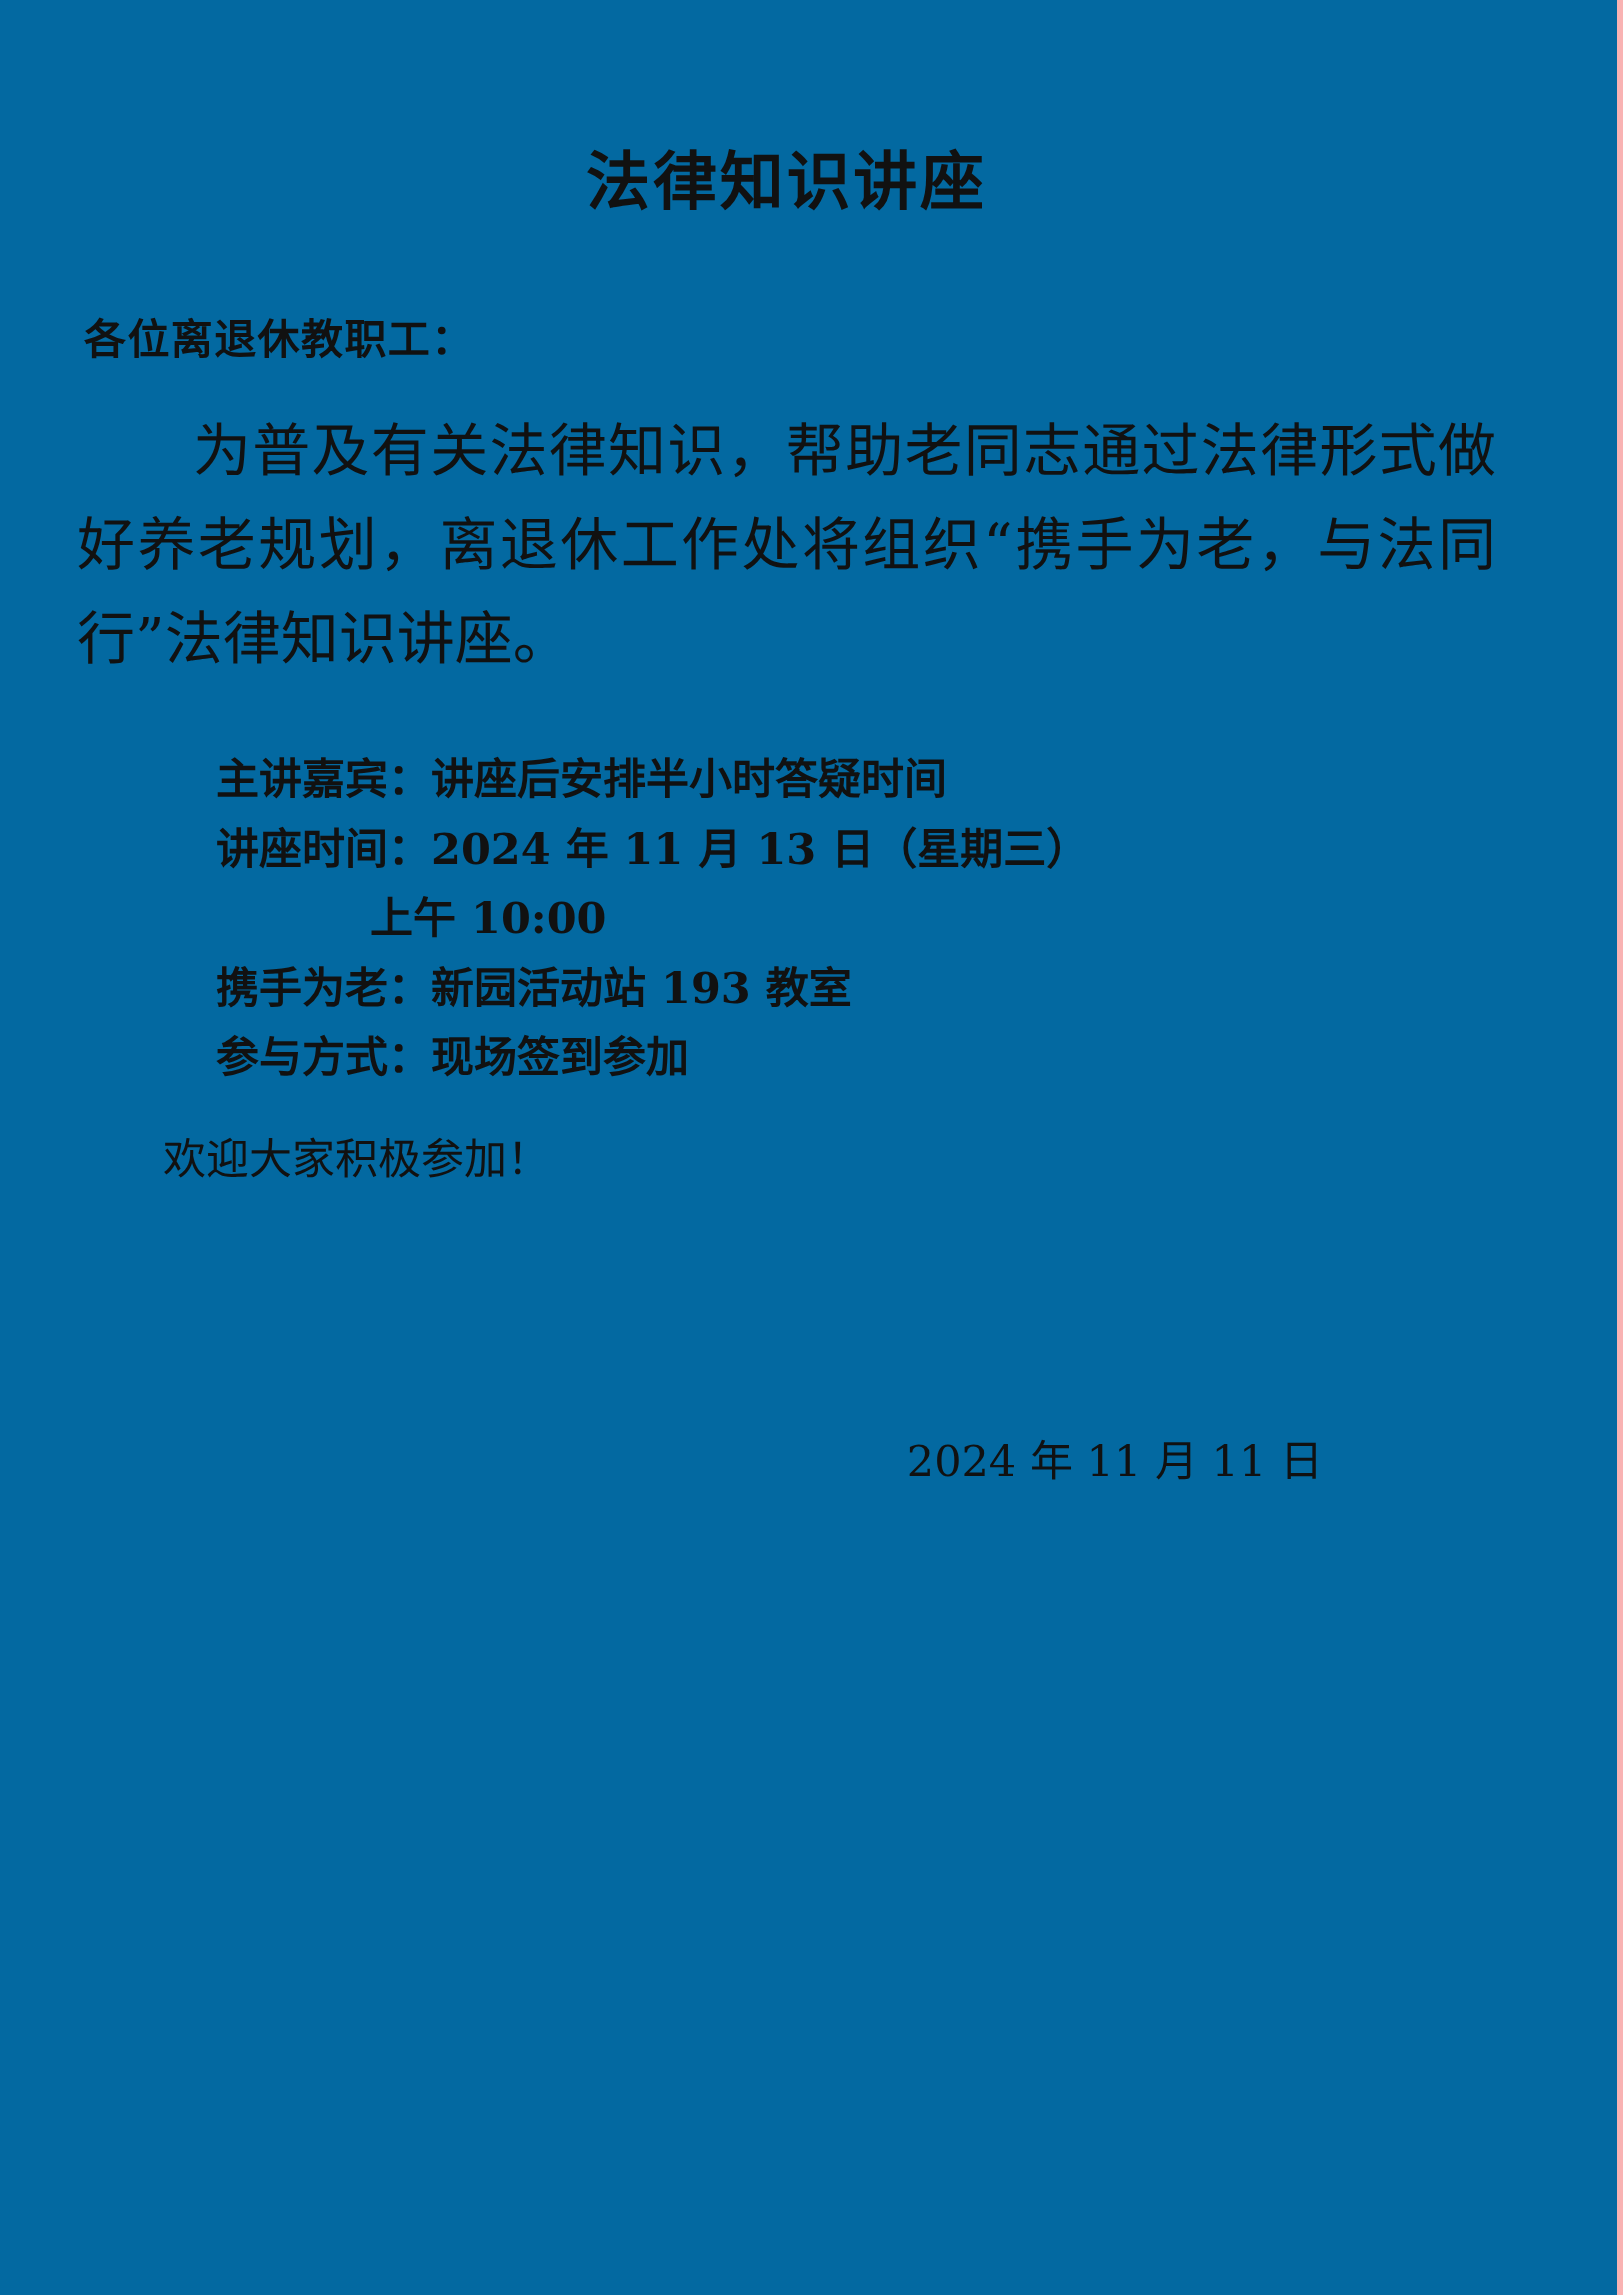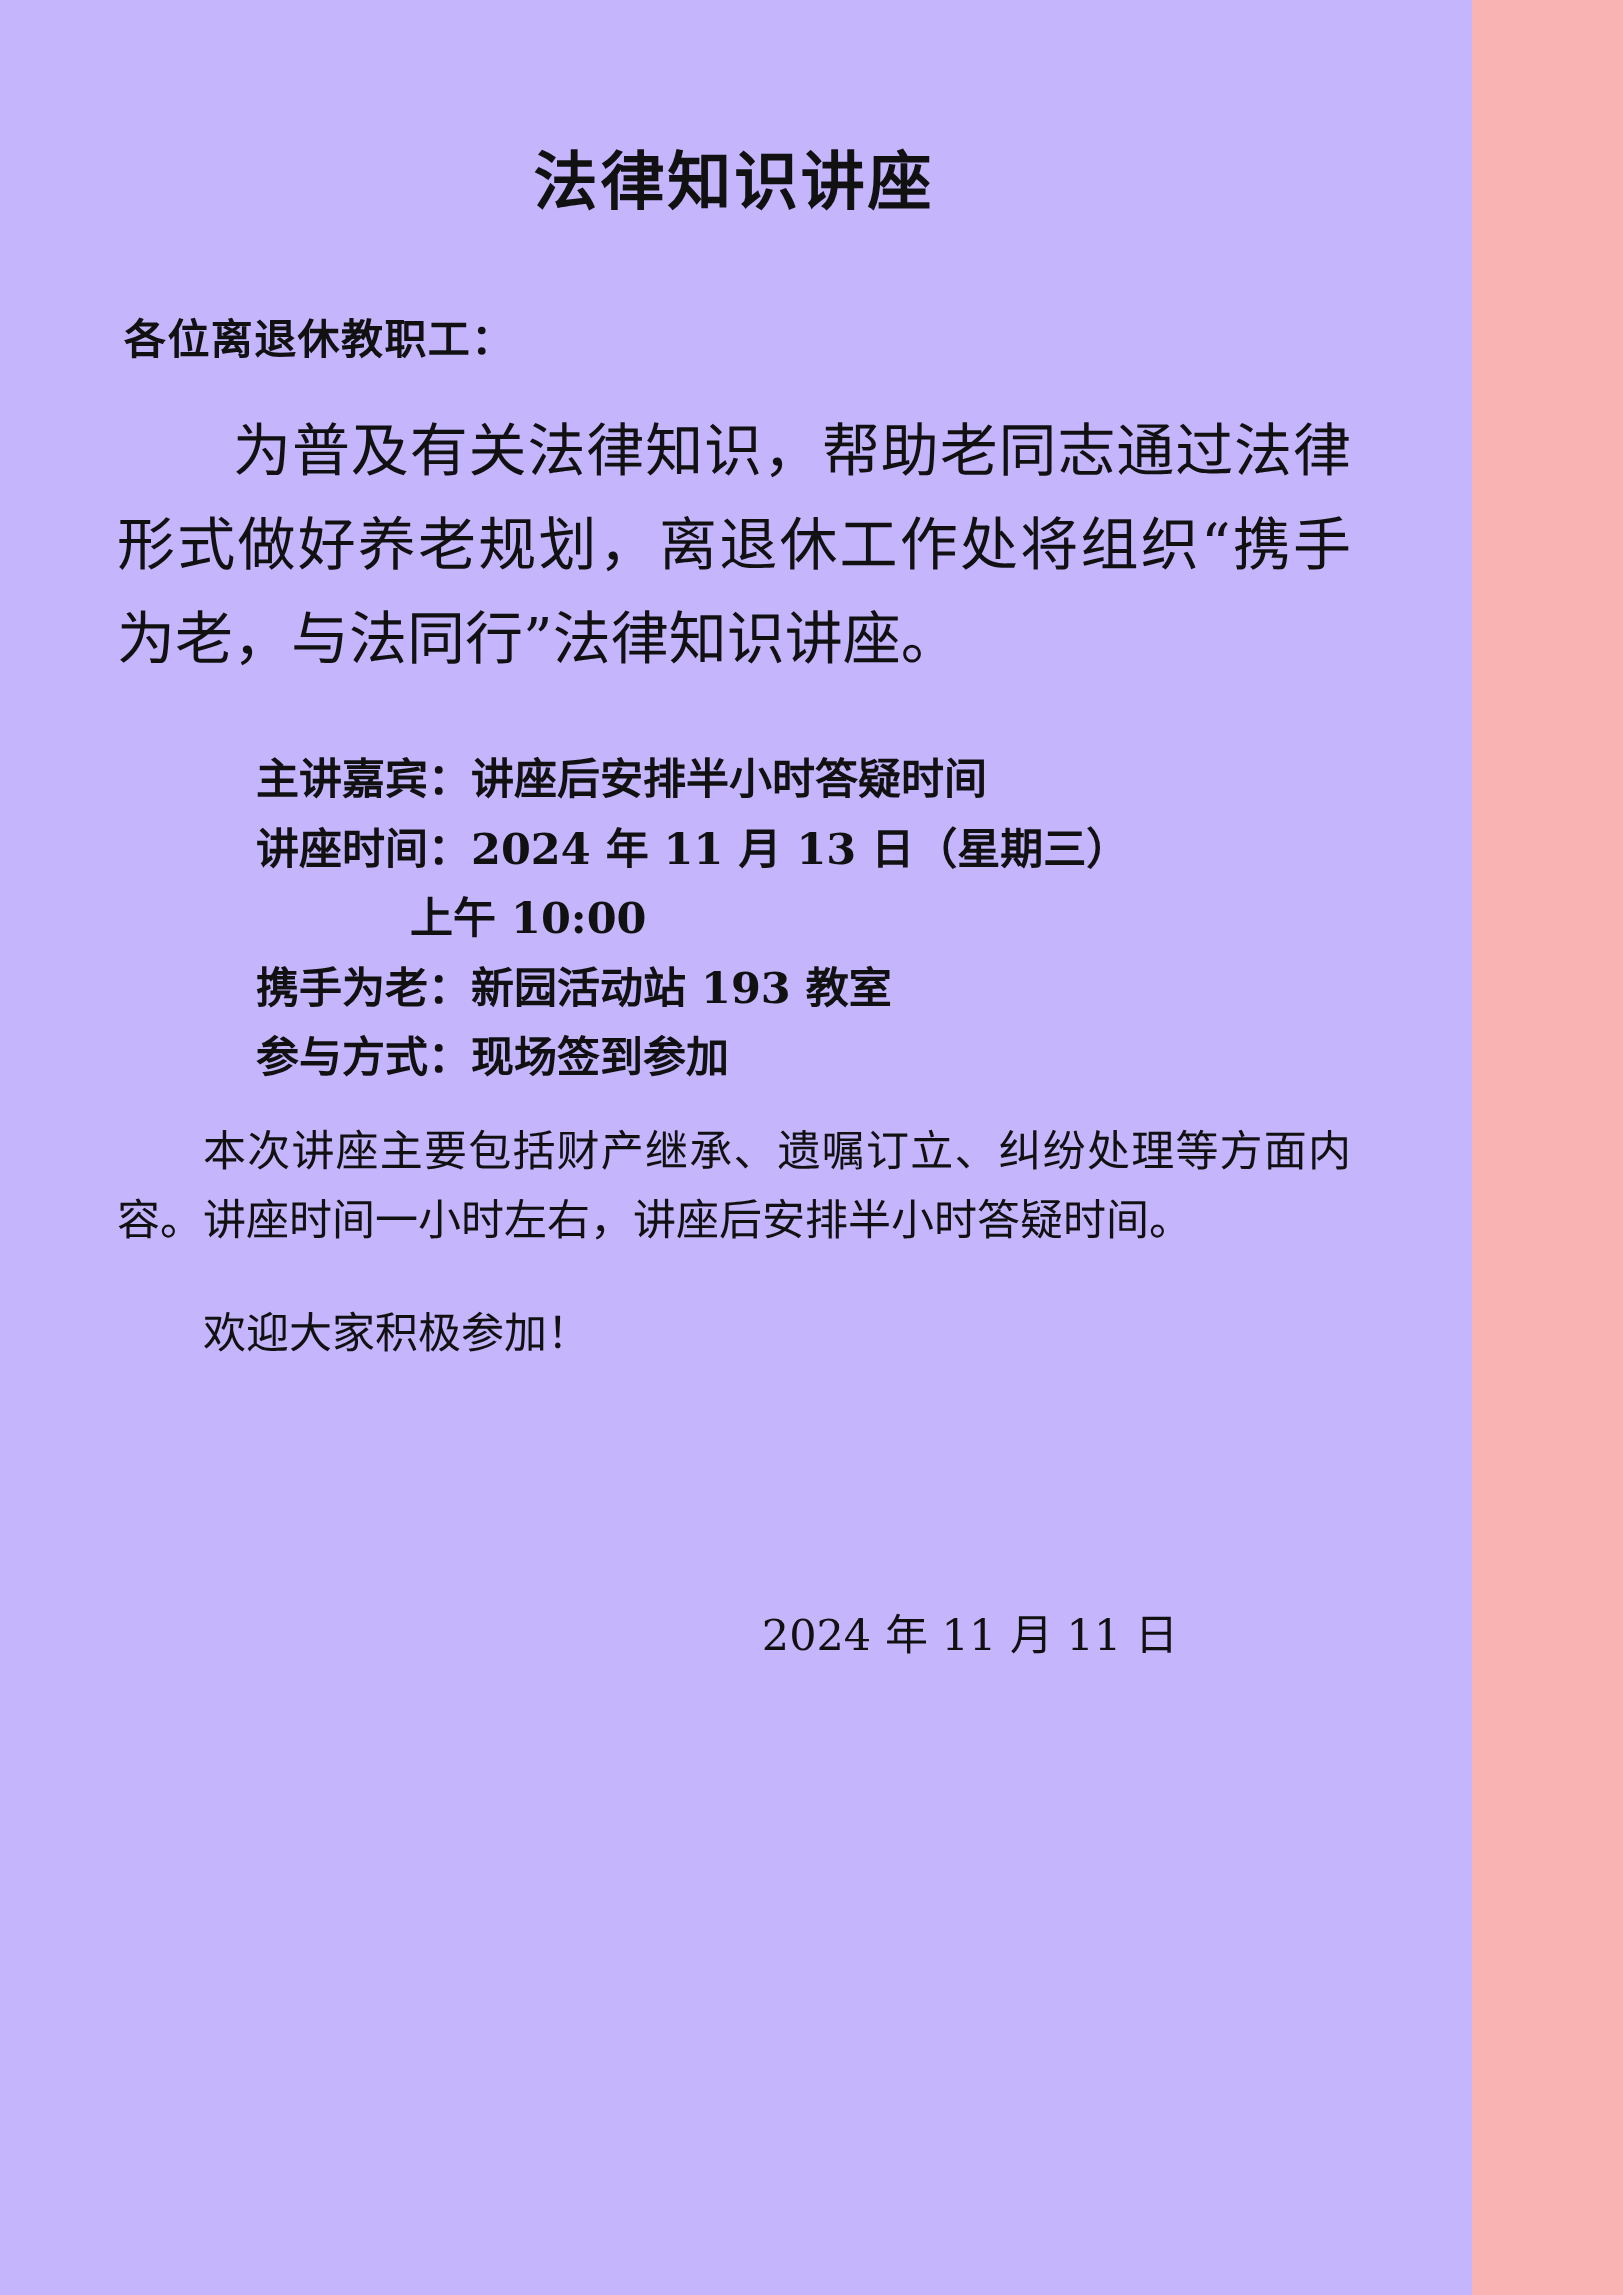--- a/index.html
+++ b/index.html
@@ -9,25 +9,25 @@
   body {
     background: #f9b3b3;
     width: 1624px;
     height: 2295px;
     font-family: "DejaVu Serif", "Liberation Serif", serif;
     color: #111111;
     -webkit-font-smoothing: antialiased;
   }
   .page {
     position: relative;
-    width: 1472px;
+    width: 1617px;
     height: 2295px;
     box-sizing: border-box;
-    padding: 104px 121px 83px 117px;
-    background: #c4b5fd;
+    padding: 104px 121px 83px 77px;
+    background: #0369a1;
   }
   .doc-title {
     text-align: center;
     font-size: 64px;
     font-weight: bold;
     letter-spacing: 2.8px;
     line-height: 1.25;
     margin: 38px 0 0 0;
   }
   .salutation {
@@ -110,21 +110,20 @@
       <span>上午 10:00</span>
     </div>
     <div class="info-line">
       <span>携手为老：</span><span>新园活动站 193 教室</span>
     </div>
     <div class="info-line">
       <span>参与方式：</span><span>现场签到参加</span>
     </div>
   </div>
 
-  <p class="para-normal">本次讲座主要包括财产继承、遗嘱订立、纠纷处理等方面内容。讲座时间一小时左右，讲座后安排半小时答疑时间。</p>
 
   <p class="welcome">欢迎大家积极参加！</p>
 
   <div class="signature">
     <div class="sign-date">2024 年 11 月 11 日</div>
   </div>
 
 </div>
 
 

